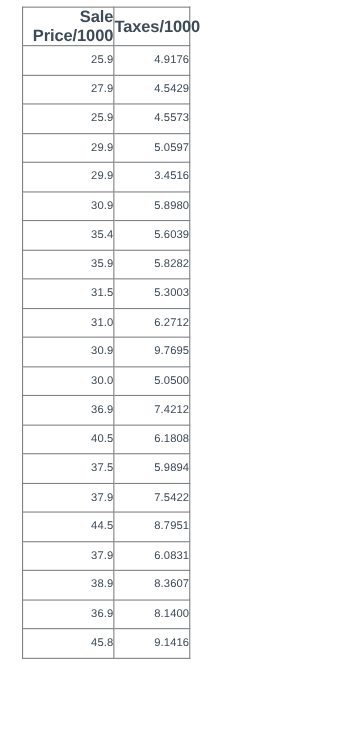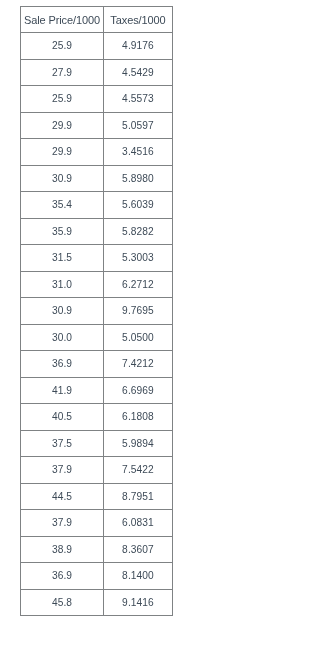--- a/index.html
+++ b/index.html
@@ -30,29 +30,31 @@
   table.data-table td {
     border: 1px solid #7f8284;
     color: #3d4a57;
     text-align: center;
     vertical-align: middle;
     padding: 0;
     background: #ffffff;
   }
   table.data-table th {
     height: 25px;
-    font-size: 11px;
-    font-weight: 400;
+    font-size: 15px;
+    font-weight: 700;
     letter-spacing: -0.1px;
+    text-align: right;
   }
   table.data-table td {
     height: 25.5px;
     font-size: 10.2px;
     font-weight: 400;
     letter-spacing: 0.1px;
+    text-align: right;
   }
 </style>
 </head>
 <body>
 
 <div id="data-table-wrap">
   <table class="data-table">
     <colgroup>
       <col class="col-sale">
       <col class="col-taxes">
@@ -110,24 +112,20 @@
         </tr>
         <tr>
           <td>30.0</td>
           <td>5.0500</td>
         </tr>
         <tr>
           <td>36.9</td>
           <td>7.4212</td>
         </tr>
         <tr>
-          <td>41.9</td>
-          <td>6.6969</td>
-        </tr>
-        <tr>
           <td>40.5</td>
           <td>6.1808</td>
         </tr>
         <tr>
           <td>37.5</td>
           <td>5.9894</td>
         </tr>
         <tr>
           <td>37.9</td>
           <td>7.5422</td>

